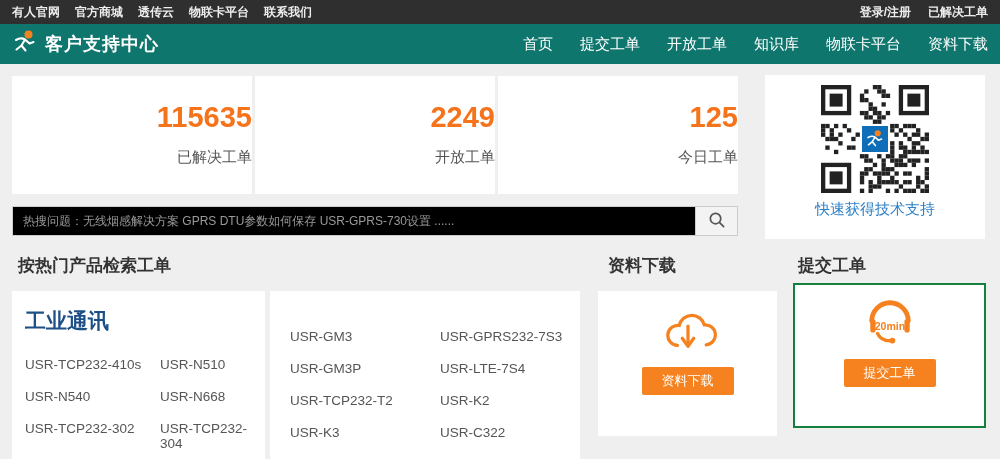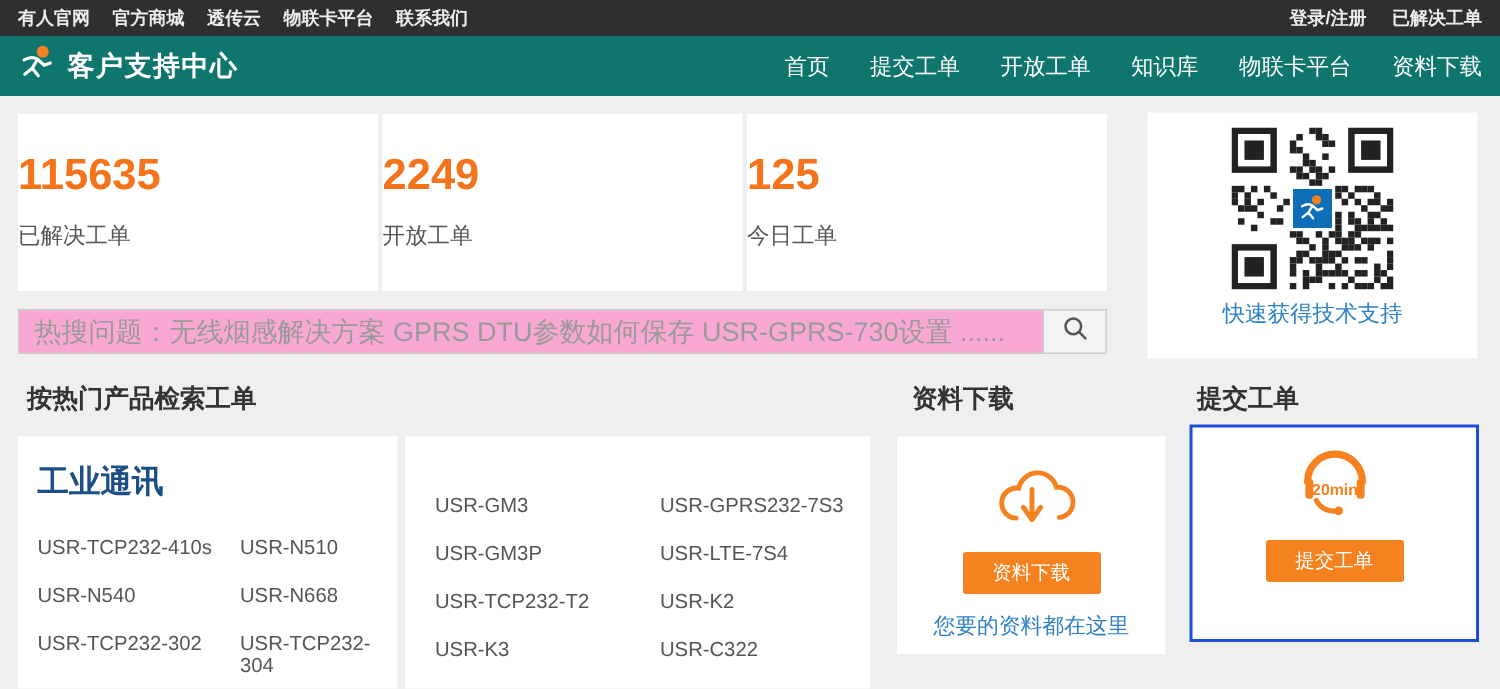--- a/index.html
+++ b/index.html
@@ -25,28 +25,28 @@
   }
   .brand { display:flex; align-items:center; gap:7px; cursor:pointer; }
   .brand-title { color:#fff; font-size:18px; font-weight:bold; letter-spacing:1px; }
   .nav-menu { display:flex; gap:27px; }
   .nav-menu a { color:#fff; font-size:15px; text-decoration:none; cursor:pointer; }
   
   .content { position:relative; height:391px; }
   .panel { background:#fff; position:absolute; }
   
   .stats-row { position:absolute; left:12px; top:12px; width:726px; height:118px; display:flex; gap:3px; }
-  .stat-box { flex:1; background:#fff; text-align:left; padding-top:26px; }
+  .stat-box { flex:1; background:#fff; text-align:right; padding-top:26px; }
   .stat-value { color:#f5731a; font-size:29px; font-weight:bold; line-height:30px; }
   .stat-label { color:#555; font-size:15px; margin-top:16px; }
   
   .search-row { position:absolute; left:12px; top:142px; width:726px; height:30px; display:flex; }
   .search-input {
-    flex:1; border:1px solid #ccc; background:#f9a8d4; padding:0 10px;
-    font-size:18px; color:#666; outline:none;
+    flex:1; border:1px solid #ccc; background:#000000; padding:0 10px;
+    font-size:12px; color:#666; outline:none;
     font-family:"Liberation Sans","DejaVu Sans",sans-serif;
   }
   .search-input::placeholder { color:#999; opacity:1; }
   .search-btn {
     width:42px; border:1px solid #ccc; border-left:none; background:#f3f3f3;
     display:flex; align-items:center; justify-content:center; cursor:pointer;
   }
   
   .qr-card { left:765px; top:11px; width:220px; height:164px; text-align:center; }
   .qr-wrap { width:108px; height:108px; margin:10px auto 0; position:relative; }
@@ -63,21 +63,21 @@
   
   .panel1 { left:12px; top:227px; width:253px; height:200px; padding:16px 0 0 13px; }
   .panel2 { left:270px; top:227px; width:310px; height:200px; padding:16px 0 0 20px; }
   .group-header { color:#1d4f87; font-size:21px; font-weight:bold; }
   .prod-grid { margin-top:22px; display:grid; row-gap:17px; }
   .panel1 .prod-grid { grid-template-columns:135px auto; }
   .panel2 .prod-grid { grid-template-columns:150px auto; }
   .prod-grid a { color:#555; font-size:13.5px; text-decoration:none; cursor:pointer; }
   
   .download-card { left:598px; top:227px; width:179px; height:145px; }
-  .ticket-card   { left:793px; top:219px; width:193px; height:145px; border:2px solid #1d4ed8; background:#fff; }
+  .ticket-card   { left:793px; top:219px; width:193px; height:145px; border:2px solid #15803d; background:#fff; }
   .card-inner { display:flex; flex-direction:column; align-items:center; }
   .dl-icon { margin-top:18px; }
   .hs-icon { margin-top:12px; }
   .orange-btn {
     margin-top:8px; background:#f5821f; color:#fff; border:none; border-radius:2px;
     font-size:13px; padding:5px 20px; cursor:pointer;
     font-family:"Liberation Sans","DejaVu Sans",sans-serif;
   }
   .card-caption { color:#2e81c6; margin-top:12px; white-space:nowrap; }
   .download-card .card-caption { font-size:14.5px; }
@@ -353,21 +353,20 @@
   <div class="panel download-card">
     <div class="card-inner">
       <span class="dl-icon">
         <svg width="58" height="46" viewBox="0 0 60 48">
           <path d="M19 38 a10.5 10.5 0 1 1 1.8 -20.9 A13.5 13.5 0 0 1 47 16.5 a9 9 0 1 1 2 21" fill="none" stroke="#f5821f" stroke-width="3.4" stroke-linecap="round"></path>
           <path d="M30 18 V35" stroke="#f5821f" stroke-width="3.4" stroke-linecap="round"></path>
           <path d="M24 30.5 L30 39 L36 30.5" fill="none" stroke="#f5821f" stroke-width="3.4" stroke-linecap="round" stroke-linejoin="round"></path>
         </svg>
       </span>
       <button class="orange-btn">资料下载</button>
-      <div class="card-caption">您要的资料都在这里</div>
     </div>
   </div>
 
   <div class="panel ticket-card">
     <div class="card-inner">
       <span class="hs-icon">
         <svg width="62" height="50" viewBox="0 0 64 52">
           <path d="M13 25 A19 19 0 0 1 51 25" fill="none" stroke="#f5821f" stroke-width="5" stroke-linecap="round"></path>
           <rect x="11.5" y="23" width="5.5" height="14" rx="2.75" fill="#f5821f"></rect>
           <rect x="47" y="23" width="5.5" height="14" rx="2.75" fill="#f5821f"></rect>

